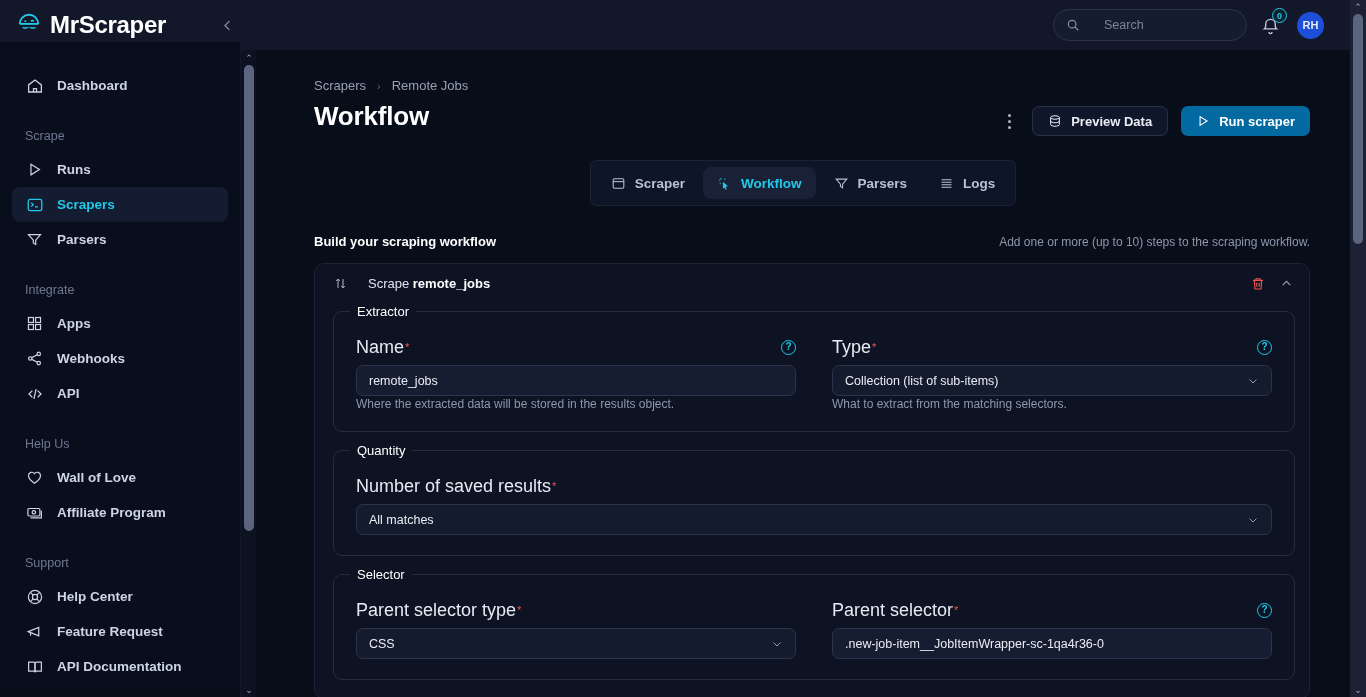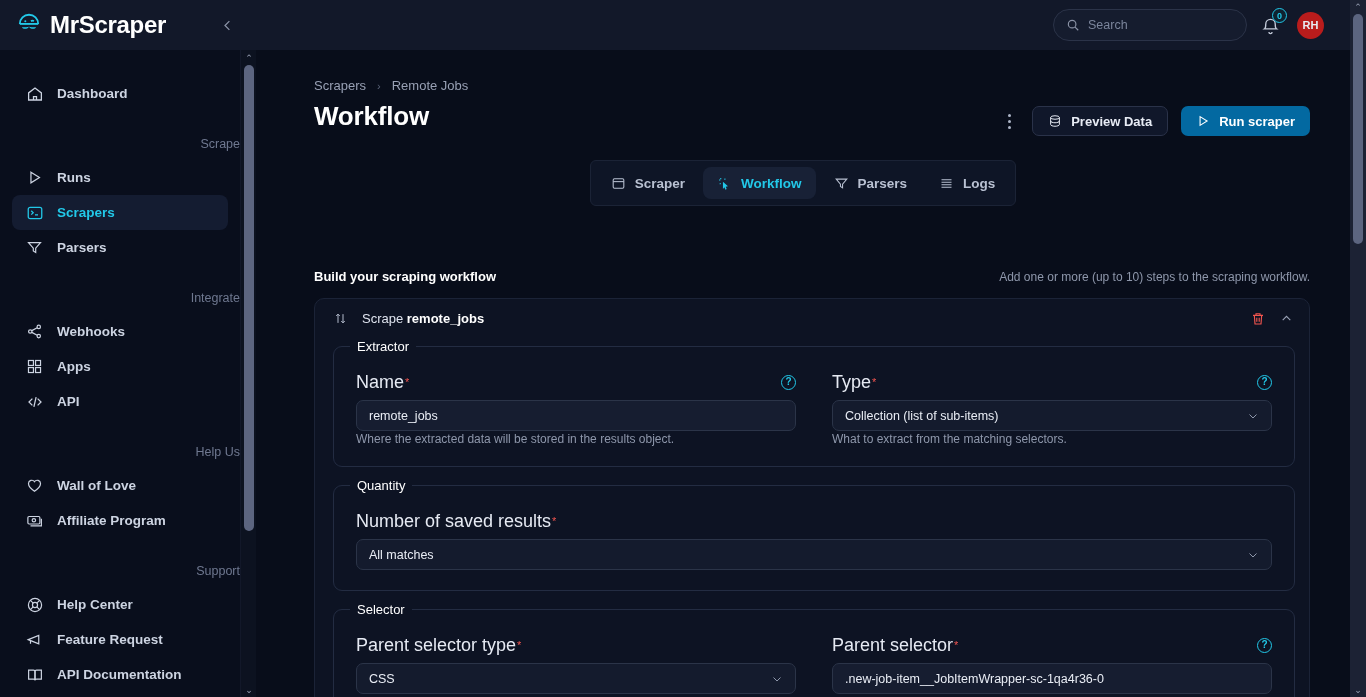--- a/index.html
+++ b/index.html
@@ -22,45 +22,45 @@
   }
   #collapse-btn {
     width: 30px; height: 30px; display: flex; align-items: center; justify-content: center;
     color: #8b93a7; cursor: pointer;
   }
   #topbar-right {
     margin-left: auto; display: flex; align-items: center; gap: 14px; padding-right: 42px;
   }
   #search-wrap {
     width: 194px; height: 32px; border: 1px solid #2b3348; border-radius: 16px;
-    background: #151c2e; display: flex; align-items: center; gap: 8px; padding: 0 12px;
+    background: #151c2e; display: flex; align-items: center; gap: 24px; padding: 0 12px;
   }
   #search-input {
     background: transparent; border: none; outline: none; color: #d5dae6;
     font-family: "Liberation Sans", sans-serif; font-size: 12.5px; width: 140px;
   }
   #search-input::placeholder { color: #7a849b; }
   #bell-wrap { position: relative; width: 22px; height: 26px; cursor: pointer; }
   #bell-badge {
     position: absolute; top: -4px; left: 11px;
     min-width: 15px; height: 15px; border-radius: 8px;
     background: #0f2230; border: 1px solid #22c8e8;
     color: #22c8e8; font-size: 9px; font-weight: bold;
     display: flex; align-items: center; justify-content: center;
   }
   #avatar {
-    width: 27px; height: 27px; border-radius: 50%; background: #b91c1c;
+    width: 27px; height: 27px; border-radius: 50%; background: #1d4ed8;
     color: #e7ebf3; font-size: 11px; font-weight: bold;
     display: flex; align-items: center; justify-content: center; cursor: pointer;
   }
 
   
   #sidebar {
-    position: absolute; left: 0; top: 50px; width: 240px; height: 647px;
-    background: #090e1c; overflow: hidden; text-align: right;
+    position: absolute; left: 0; top: 42px; width: 240px; height: 647px;
+    background: #090e1c; overflow: hidden;
   }
   .nav-item {
     display: flex; align-items: center; gap: 13px;
     height: 35px; margin: 0 12px; padding-left: 13px;
     border-radius: 8px; cursor: pointer;
     color: #cdd4e2; font-size: 13.5px; font-weight: bold;
   }
   .nav-item.active { background: #141c31; color: #22c8e8; }
   .nav-item .ico { width: 19px; height: 19px; display: flex; align-items: center; justify-content: center; flex: 0 0 19px; }
   .nav-group {
@@ -123,33 +123,33 @@
     height: 32px; padding: 0 14px; border-radius: 8px;
     font-size: 13.5px; font-weight: bold; color: #b9c1d2; cursor: pointer;
   }
   .tab.active { background: #182136; color: #22c8e8; }
 
   
   #build-row {
     display: flex; align-items: baseline;
     margin: 28px 40px 0 58px;
   }
-  #build-label { font-size: 13px; font-weight: bold; color: #ffffff; margin-top: 35px; }
+  #build-label { font-size: 13px; font-weight: bold; color: #ffffff; }
   #build-hint { margin-left: auto; font-size: 12px; color: #8e97ab; }
 
   
   #step-card {
     margin: 14px 40px 0 58px;
     background: #0d1323; border: 1px solid #1b2337;
     border-radius: 10px; overflow: hidden;
   }
   #step-head {
     display: flex; align-items: center; height: 39px; padding: 0 16px 0 18px;
   }
-  #step-title { font-size: 13px; color: #dfe4ef; margin-left: 14px; }
+  #step-title { font-size: 13px; color: #dfe4ef; margin-left: 20px; }
   #step-title b { color: #ffffff; }
   #step-head-actions { margin-left: auto; display: flex; align-items: center; gap: 14px; }
   .trash { color: #f2554f; cursor: pointer; }
   .chev-up { color: #9aa2b6; font-size: 11px; cursor: pointer; }
 
   
   .fs {
     position: relative;
     margin: 8px 14px 18px 18px;
     border: 1px solid #232c42; border-radius: 9px;
@@ -292,39 +292,39 @@
     <span>Parsers</span>
   </div>
 
   <div class="spacer-lg"></div>
   <div class="nav-group">Integrate</div>
   <div class="spacer-sm"></div>
 
   <div class="nav-item">
     <span class="ico">
       <svg width="17" height="17" viewBox="0 0 24 24" fill="none" stroke="currentColor" stroke-width="1.7">
+        <rect x="3.5" y="3.5" width="7" height="7"></rect>
+          <rect x="13.5" y="3.5" width="7" height="7"></rect>
+        <rect x="3.5" y="13.5" width="7" height="7"></rect>
+          <rect x="13.5" y="13.5" width="7" height="7"></rect>
+      </svg>
+    </span>
+    <span>Apps</span>
+  </div>
+
+  <div class="nav-item">
+    <span class="ico">
+      <svg width="17" height="17" viewBox="0 0 24 24" fill="none" stroke="currentColor" stroke-width="1.7">
         <circle cx="18" cy="5.5" r="2.4"></circle>
           <circle cx="6" cy="12" r="2.4"></circle>
           <circle cx="18" cy="18.5" r="2.4"></circle>
         <path d="M15.8 6.8L8.2 10.8M8.2 13.2l7.6 4"></path>
       </svg>
     </span>
     <span>Webhooks</span>
-  </div>
-
-  <div class="nav-item">
-    <span class="ico">
-      <svg width="17" height="17" viewBox="0 0 24 24" fill="none" stroke="currentColor" stroke-width="1.7">
-        <rect x="3.5" y="3.5" width="7" height="7"></rect>
-          <rect x="13.5" y="3.5" width="7" height="7"></rect>
-        <rect x="3.5" y="13.5" width="7" height="7"></rect>
-          <rect x="13.5" y="13.5" width="7" height="7"></rect>
-      </svg>
-    </span>
-    <span>Apps</span>
   </div>
 
   <div class="nav-item">
     <span class="ico">
       <svg width="18" height="18" viewBox="0 0 24 24" fill="none" stroke="currentColor" stroke-width="1.7">
         <path d="M8.5 7.5L4 12l4.5 4.5"></path>
           <path d="M15.5 7.5L20 12l-4.5 4.5"></path>
           <path d="M13.5 5.5l-3 13"></path>
       </svg>
     </span>

